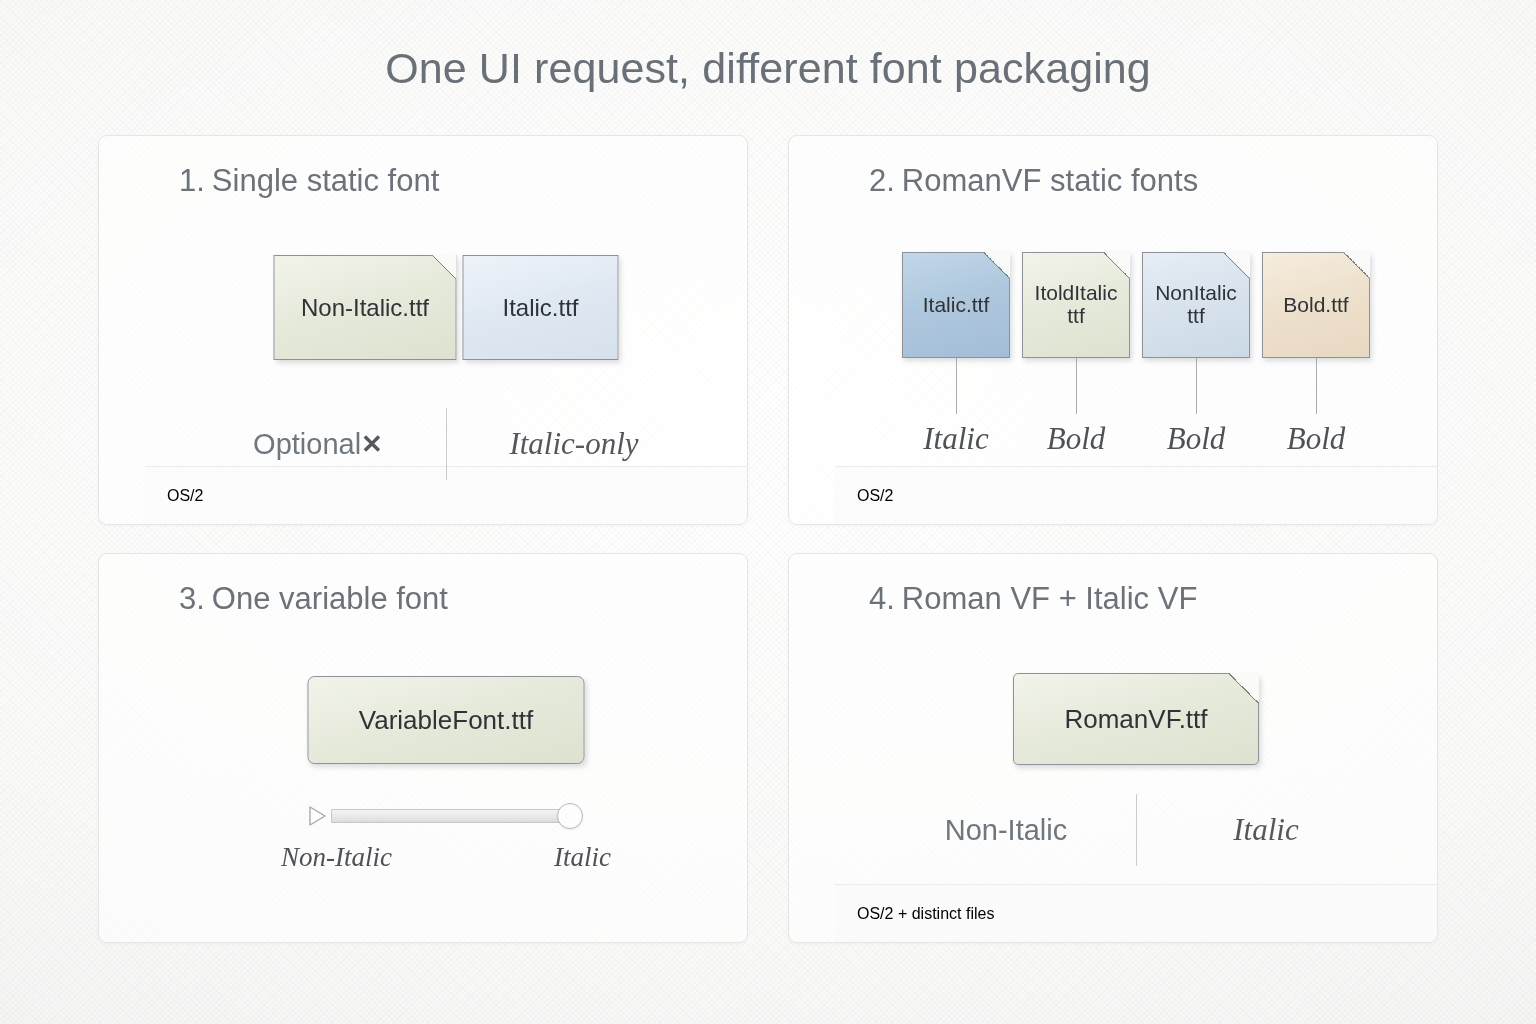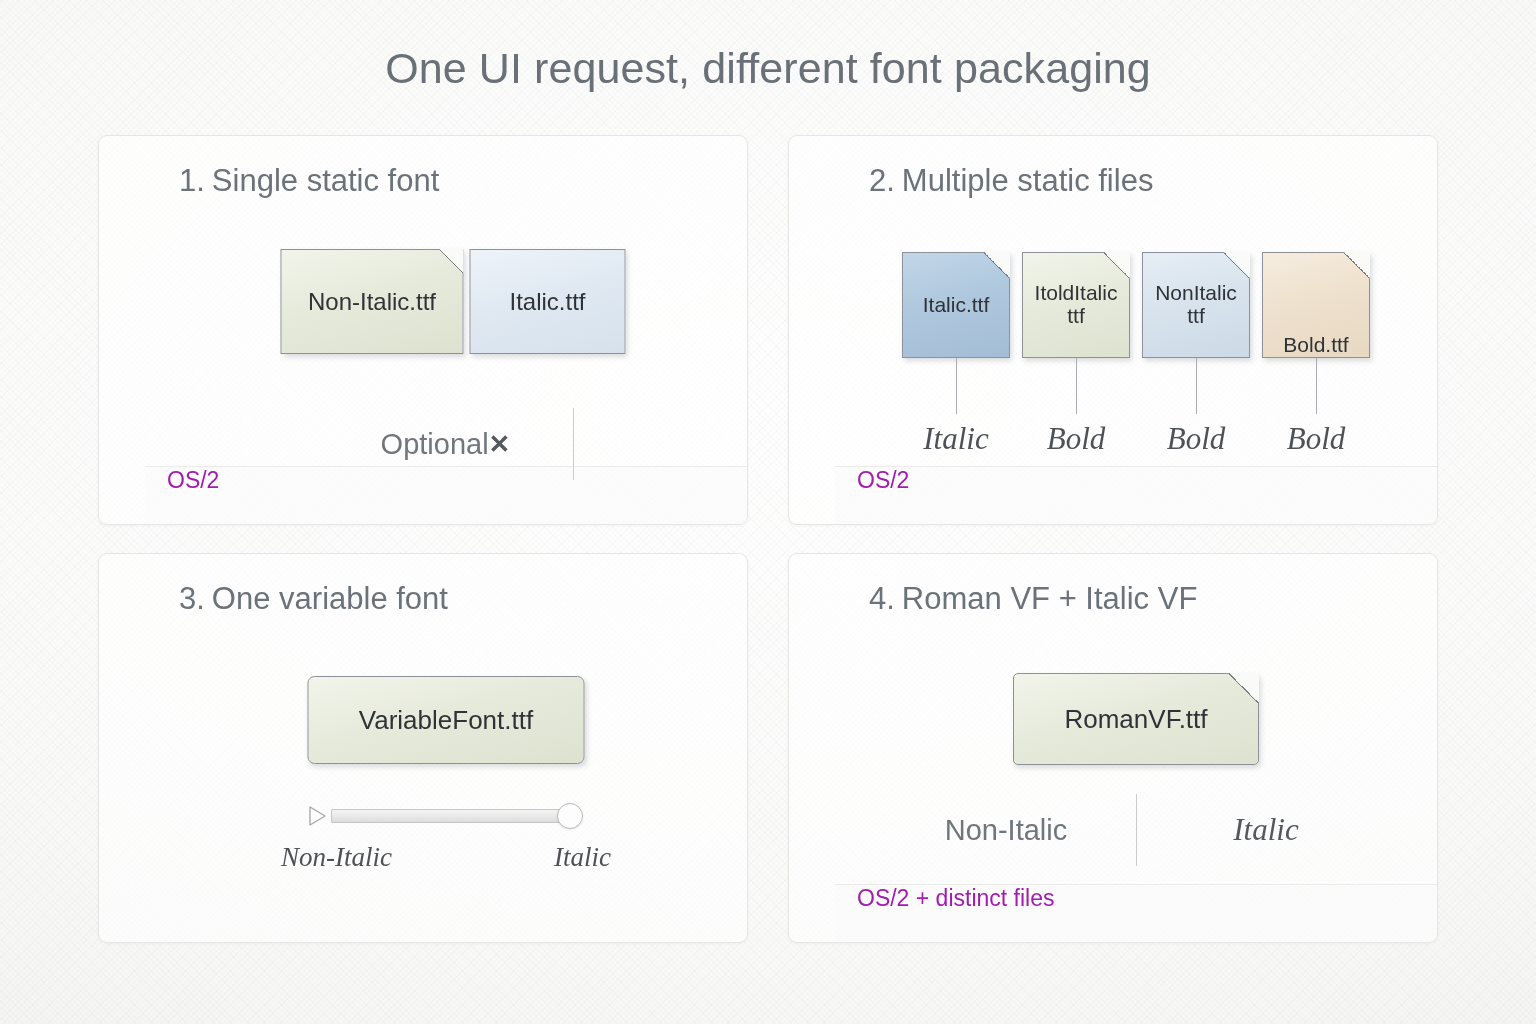--- a/index.html
+++ b/index.html
@@ -67,24 +67,24 @@
     color: #6b7279;
     white-space: nowrap;
   }
   .panel-heading .num { margin-right: 7px; }
 
   .panel-footer {
     flex: 0 0 58px;
     border-top: 1px solid #ebebe9;
     background: rgba(250,250,249,0.55);
     display: flex;
-    align-items: flex-start;
+    align-items: center;
     padding-left: 22px;
-    font-size: 23px;
-    color: #a21caf;
+    font-size: 16px;
+    color: #000000;
   }
   .panel-footer .ital-word { font-style: italic; }
 
   
   .file {
     position: relative;
     border: 1px solid #8e9197;
     display: flex;
     align-items: center;
     justify-content: center;
@@ -115,31 +115,30 @@
     top: -1px; right: -1px;
     width: var(--fold); height: var(--fold);
     background: linear-gradient(45deg, transparent calc(50% - 1px), #7c7f85 calc(50% - 1px), #7c7f85 50%, transparent 50%);
     z-index: 3;
   }
 
   .green  { background: linear-gradient(165deg, #f2f4ea 0%, #e6eadb 45%, #dde2d0 100%); }
   .blue   { background: linear-gradient(165deg, #eef3f9 0%, #e0e9f2 45%, #d7e1ec 100%); }
   .blue-d { background: linear-gradient(165deg, #c2d6e8 0%, #afc8de 45%, #a3bdd6 100%); }
   .blue-l { background: linear-gradient(165deg, #e6eef5 0%, #d8e3ed 45%, #ccdae7 100%); }
-  .tan    { background: linear-gradient(165deg, #f6ede0 0%, #eee1cd 45%, #e7d8c2 100%); align-items: flex-end; }
+  .tan    { background: linear-gradient(165deg, #f6ede0 0%, #eee1cd 45%, #e7d8c2 100%); }
 
   
   .p1-files {
     position: absolute;
-    top: 113px; left: 50%;
+    top: 119px; left: 50%;
     transform: translateX(-50%);
     display: flex;
     align-items: flex-start;
     gap: 6px;
-    margin-left: 7px;
   }
   .p1-files .f-a { width: 183px; height: 105px; --fold: 24px; font-size: 24px; }
   .p1-files .f-b { width: 156px; height: 105px; font-size: 24px; }
 
   .p1-caption {
     position: absolute;
     top: 272px; left: 0; right: 0;
     display: flex;
     align-items: center;
     justify-content: center;
@@ -323,31 +322,32 @@
             <span class="fname">Italic.ttf</span>
           </div>
         </div>
 
         <div class="p1-caption">
           <div class="cap-left">
             <span>Optional</span>
             <span class="x-mark">✕</span>
           </div>
           <div class="v-divider"></div>
+          <div class="cap-right">Italic-only</div>
         </div>
       </div>
       <div class="panel-footer">
         <span>OS/2</span>
       </div>
     </section>
 
     <section class="panel">
       <div class="panel-body">
         <div class="panel-heading">
-          <span class="num">2.</span><span>Multiple static files</span>
+          <span class="num">2.</span><span>RomanVF static fonts</span>
         </div>
 
         <div class="p2-files">
           <div class="file folded f-item blue-d">
             <span class="fname">Italic.ttf</span>
           </div>
           <div class="file folded f-item green">
             <span class="fname">ItoldItalic<br>ttf</span>
           </div>
           <div class="file folded f-item blue-l">

